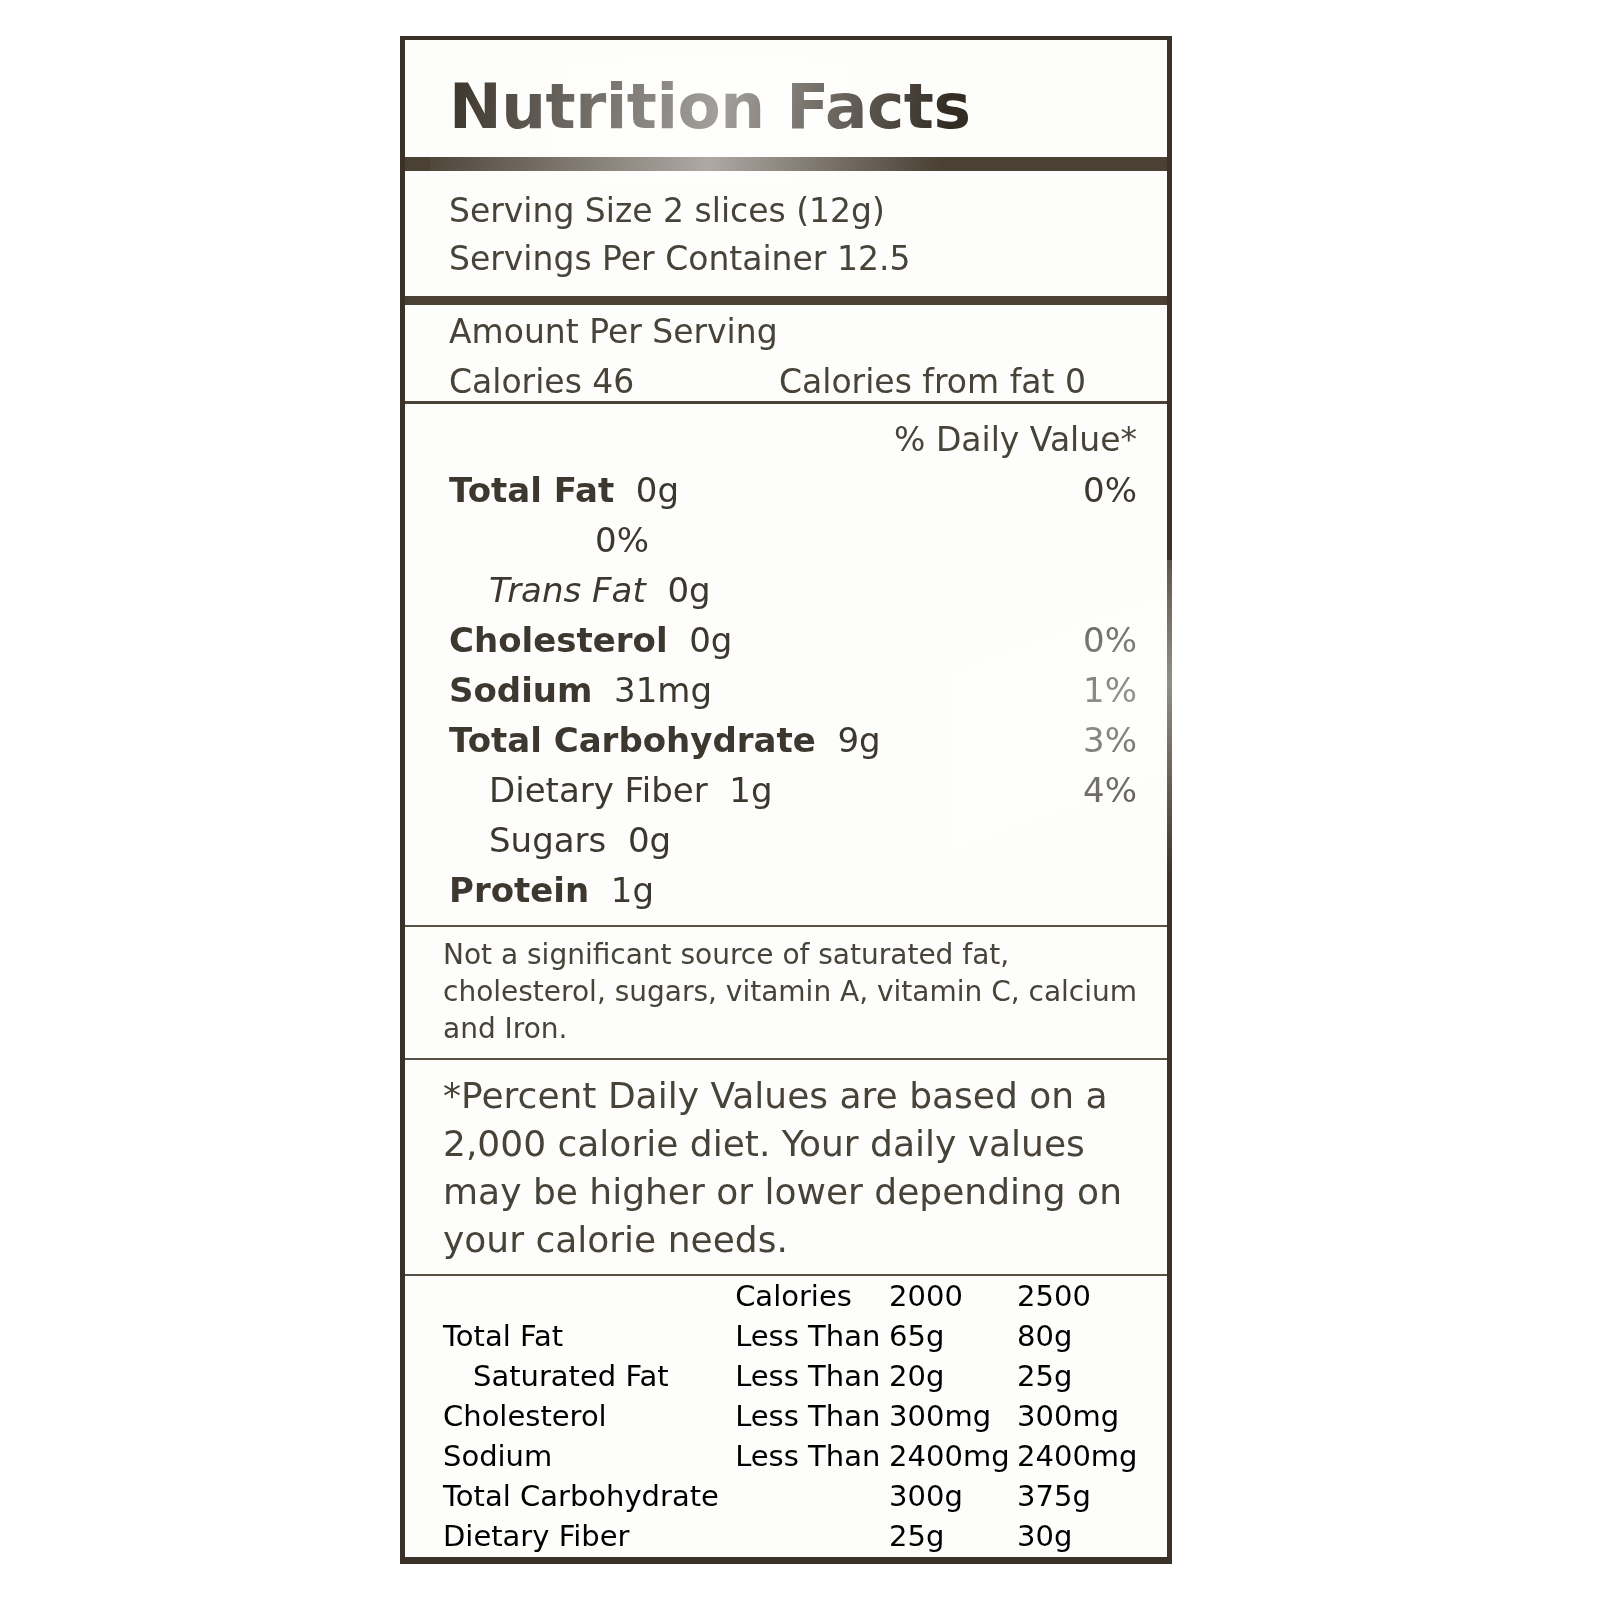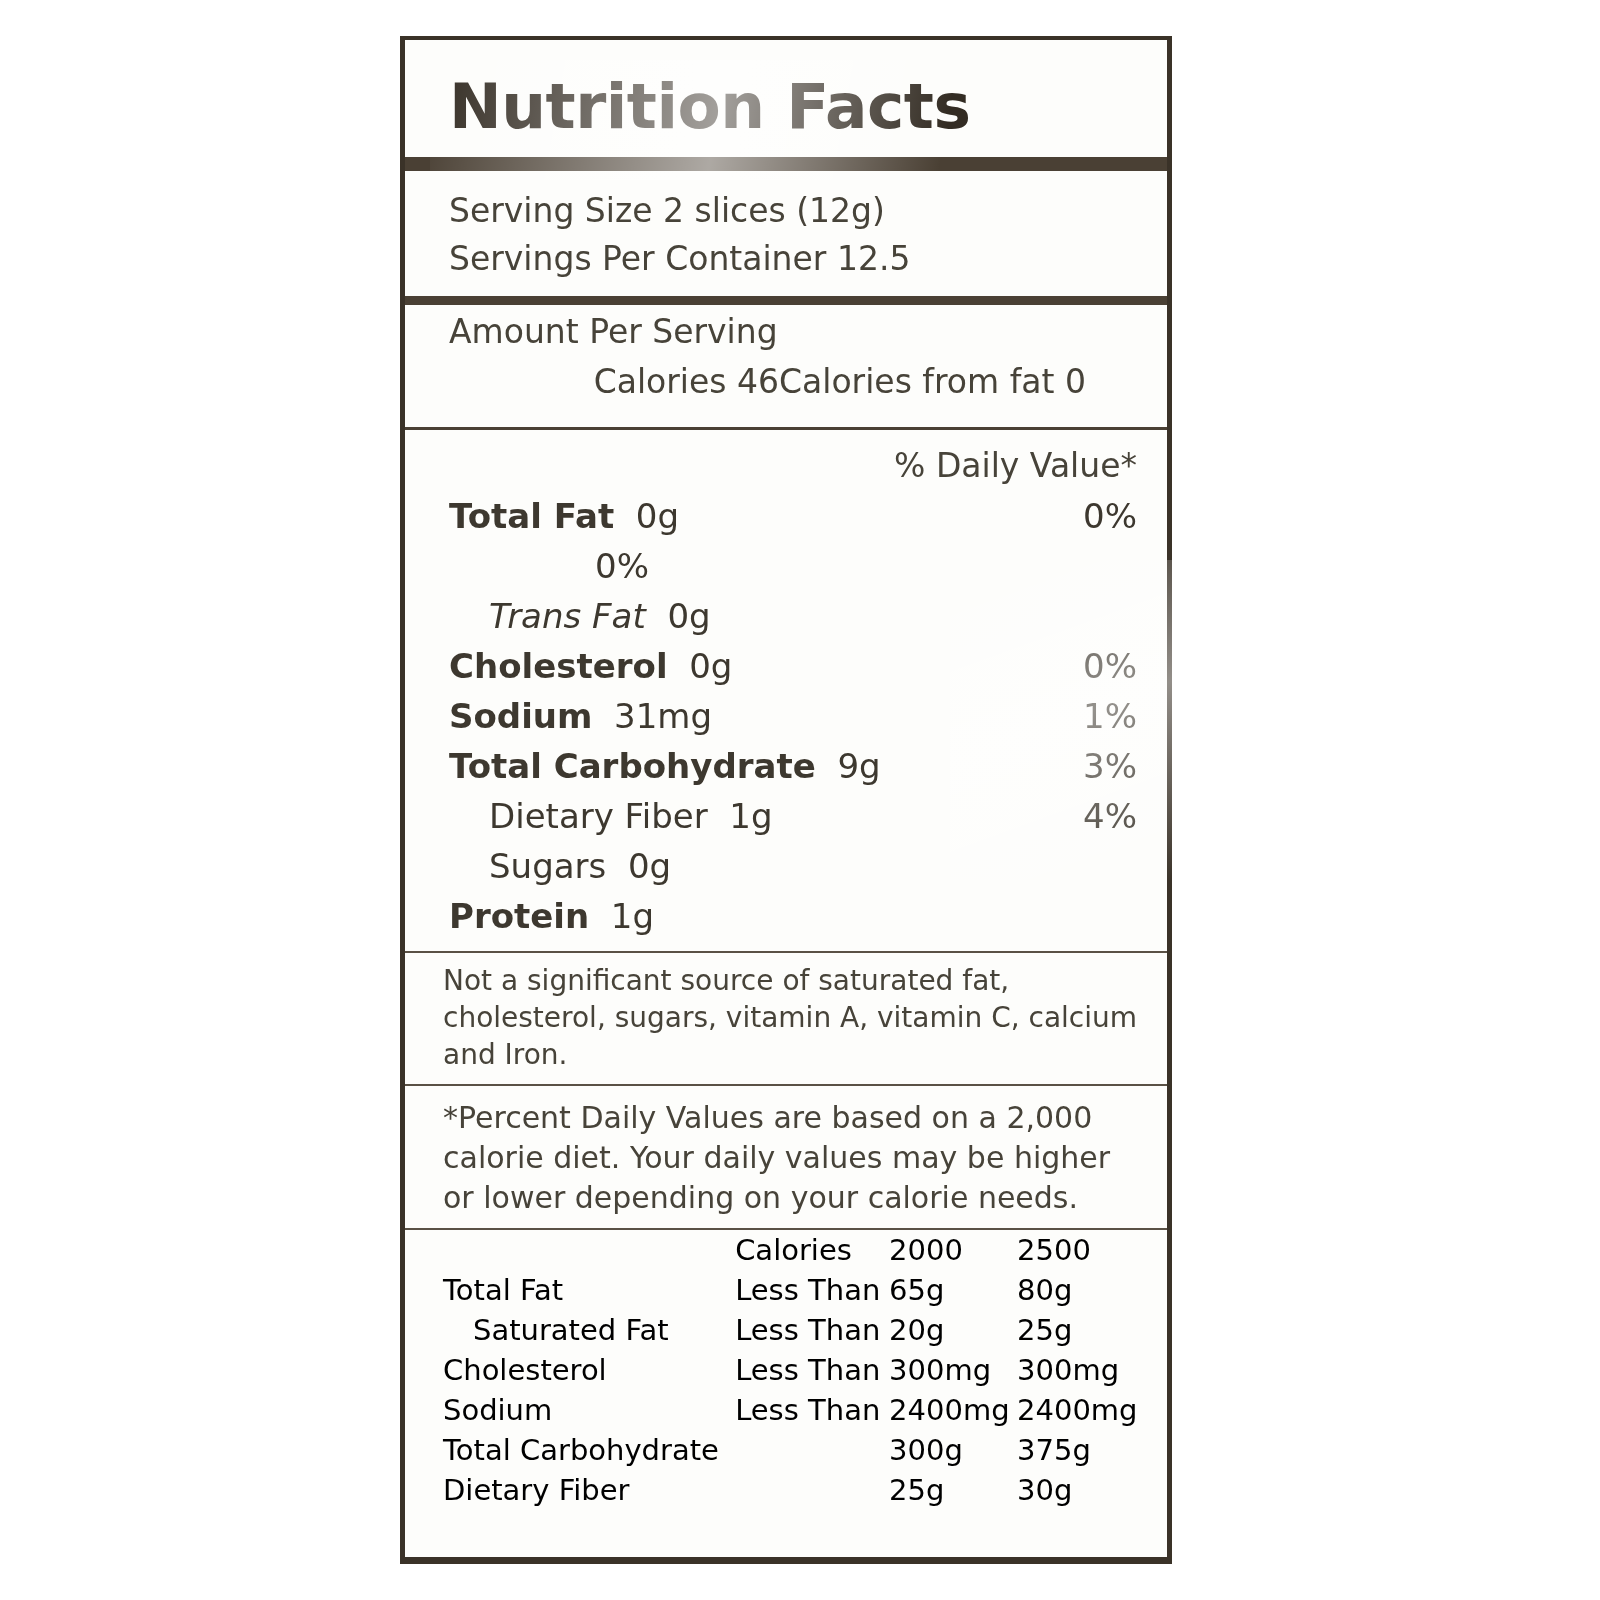--- a/index.html
+++ b/index.html
@@ -77,24 +77,23 @@
   }
 
   .amount {
     padding: 4px 0 6px 22px;
     font-size: 33px;
     line-height: 1.42;
     color: #474339;
   }
   .cal-row {
     display: flex;
-    padding: 0 0 26px 22px;
+    padding: 0 0 0 22px;
     font-size: 33px;
     color: #474339;
-    text-align: right;
   }
   .cal-row .cal-left { width: 330px; }
 
   .dv-head {
     text-align: right;
     font-size: 33px;
     padding: 16px 8px 6px 0;
     color: #474339;
   }
 
@@ -119,21 +118,21 @@
 
   .note {
     padding: 10px 0 10px 16px;
     font-size: 28px;
     line-height: 1.32;
     color: #474339;
   }
 
   .footnote {
     padding: 12px 0 10px 16px;
-    font-size: 30px;
+    font-size: 36px;
     line-height: 1.33;
     color: #474339;
   }
 
   table.dvtable {
     width: 100%;
     border-collapse: collapse;
     font-size: 29px;
     color: #000000;
   }

